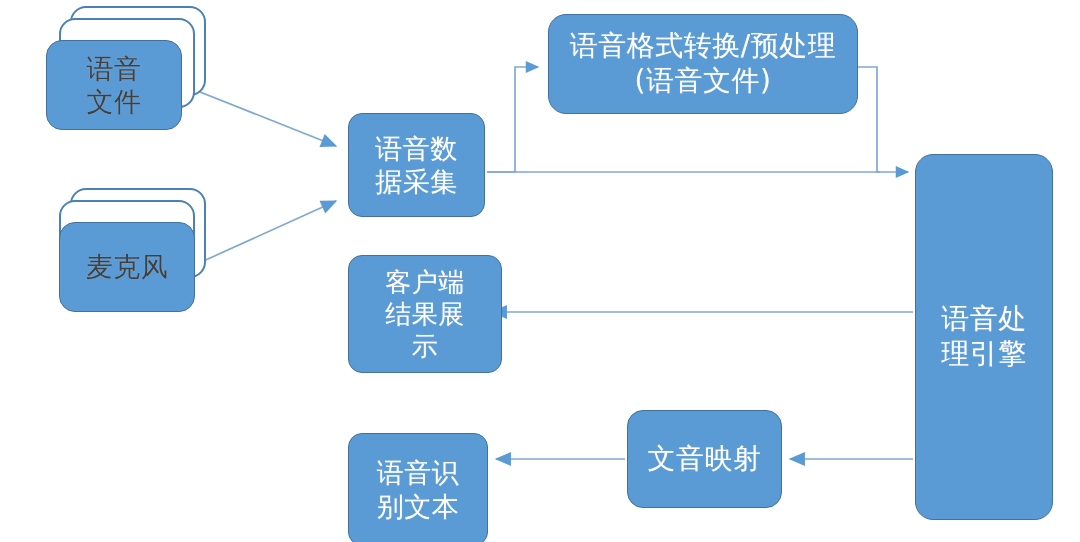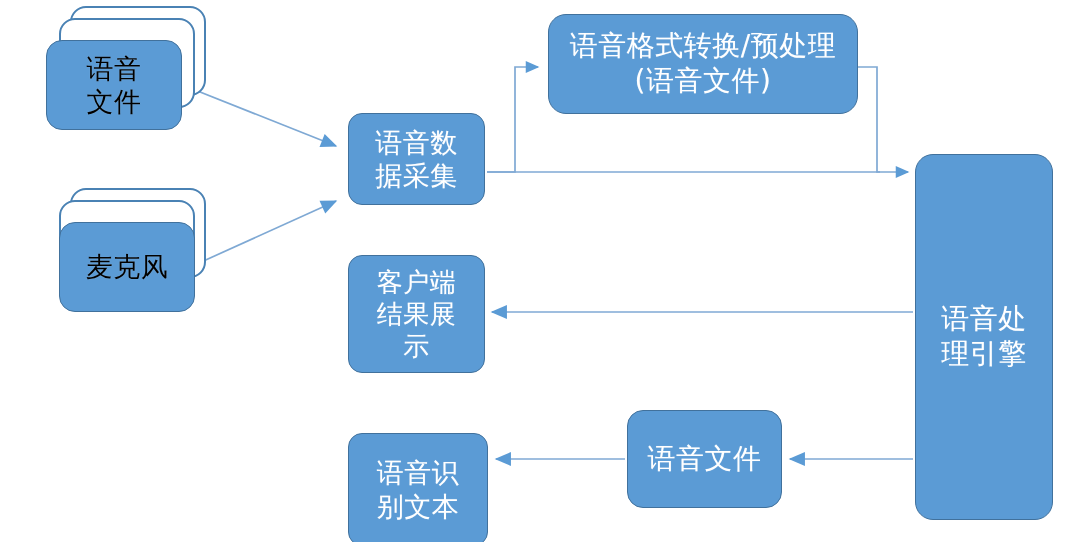--- a/index.html
+++ b/index.html
@@ -58,21 +58,21 @@
     border: 2px solid #4A82B4;
     border-radius: 16px;
   }
   .stack-front {
     position: absolute;
     box-sizing: border-box;
     display: flex;
     align-items: center;
     justify-content: center;
     text-align: center;
-    color: #000000;
+    color: #404040;
     background: #5B9BD5;
     border: 1px solid #41719C;
     border-radius: 16px;
     line-height: 1.24;
     letter-spacing: 0.5px;
     text-shadow: 0 0 1px rgba(255,255,255,0.35);
   }
   .fs-26 { font-size: 26px; }
   .fs-27 { font-size: 27px; }
   .fs-28 { font-size: 28px; }
@@ -119,43 +119,43 @@
   </div>
 
   <div class="stack-wrap" style="left:46px; top:188px; width:162px; height:130px;">
     <div class="stack-sheet" style="left:24px; top:0px; width:136px; height:90px;"></div>
     <div class="stack-sheet" style="left:13px; top:12px; width:136px; height:90px;"></div>
     <div class="stack-front fs-27" style="left:13px; top:34px; width:136px; height:90px;">
       <span class="node-label">麦克风</span>
     </div>
   </div>
 
-  <div class="node fs-27" style="left:348px; top:113px; width:137px; height:92px;">
+  <div class="node fs-27" style="left:348px; top:113px; width:137px; height:104px;">
     <span class="node-label">语音数
 据采集</span>
   </div>
 
   <div class="node fs-28" style="left:548px; top:14px; width:310px; height:100px; border-radius:18px;">
     <span class="node-label">语音格式转换/预处理
 (语音文件)</span>
   </div>
 
   <div class="node fs-28" style="left:915px; top:154px; width:138px; height:366px; border-radius:18px;">
     <span class="node-label">语音处
 理引擎</span>
   </div>
 
-  <div class="node fs-26" style="left:348px; top:255px; width:137px; height:118px;">
+  <div class="node fs-26" style="left:348px; top:255px; width:154px; height:118px;">
     <span class="node-label">客户端
 结果展
 示</span>
   </div>
 
   <div class="node fs-28" style="left:627px; top:410px; width:155px; height:98px; border-radius:16px;">
-    <span class="node-label">语音文件</span>
+    <span class="node-label">文音映射</span>
   </div>
 
   <div class="node fs-27" style="left:348px; top:405px; width:140px; height:113px;margin-top:28px;">
     <span class="node-label">语音识
 别文本</span>
   </div>
 
 </div>
 
 </body></html>

